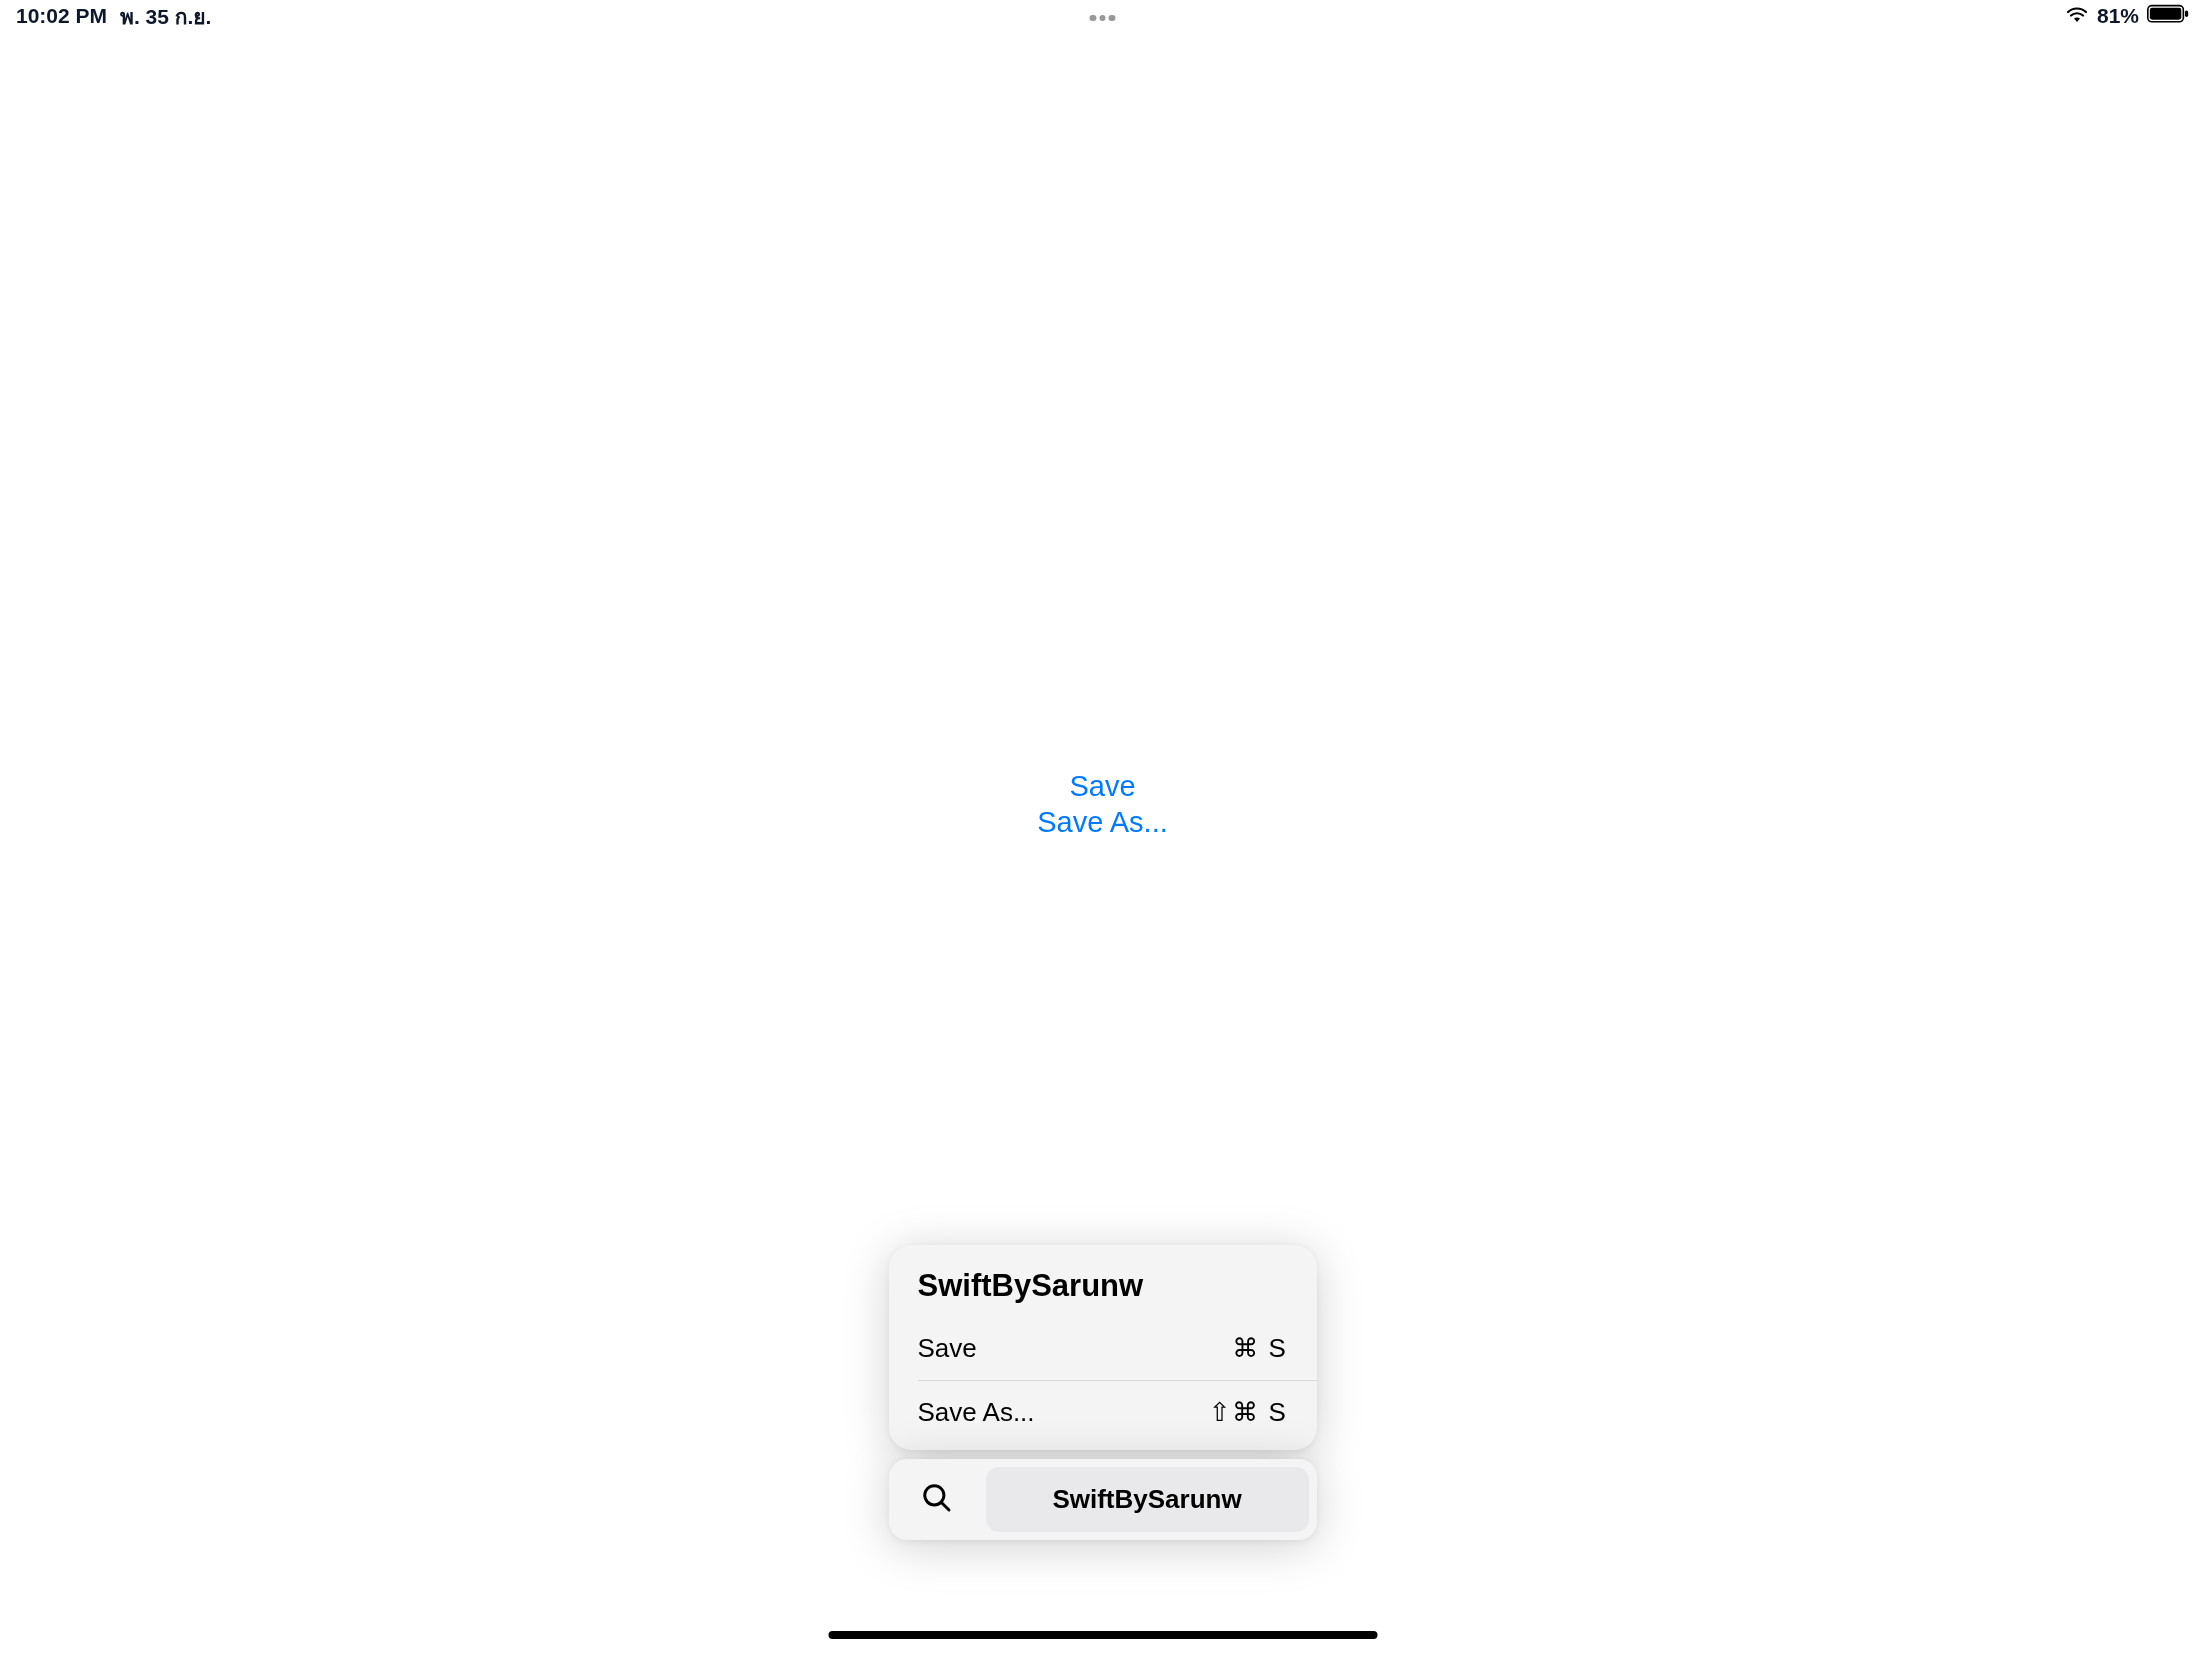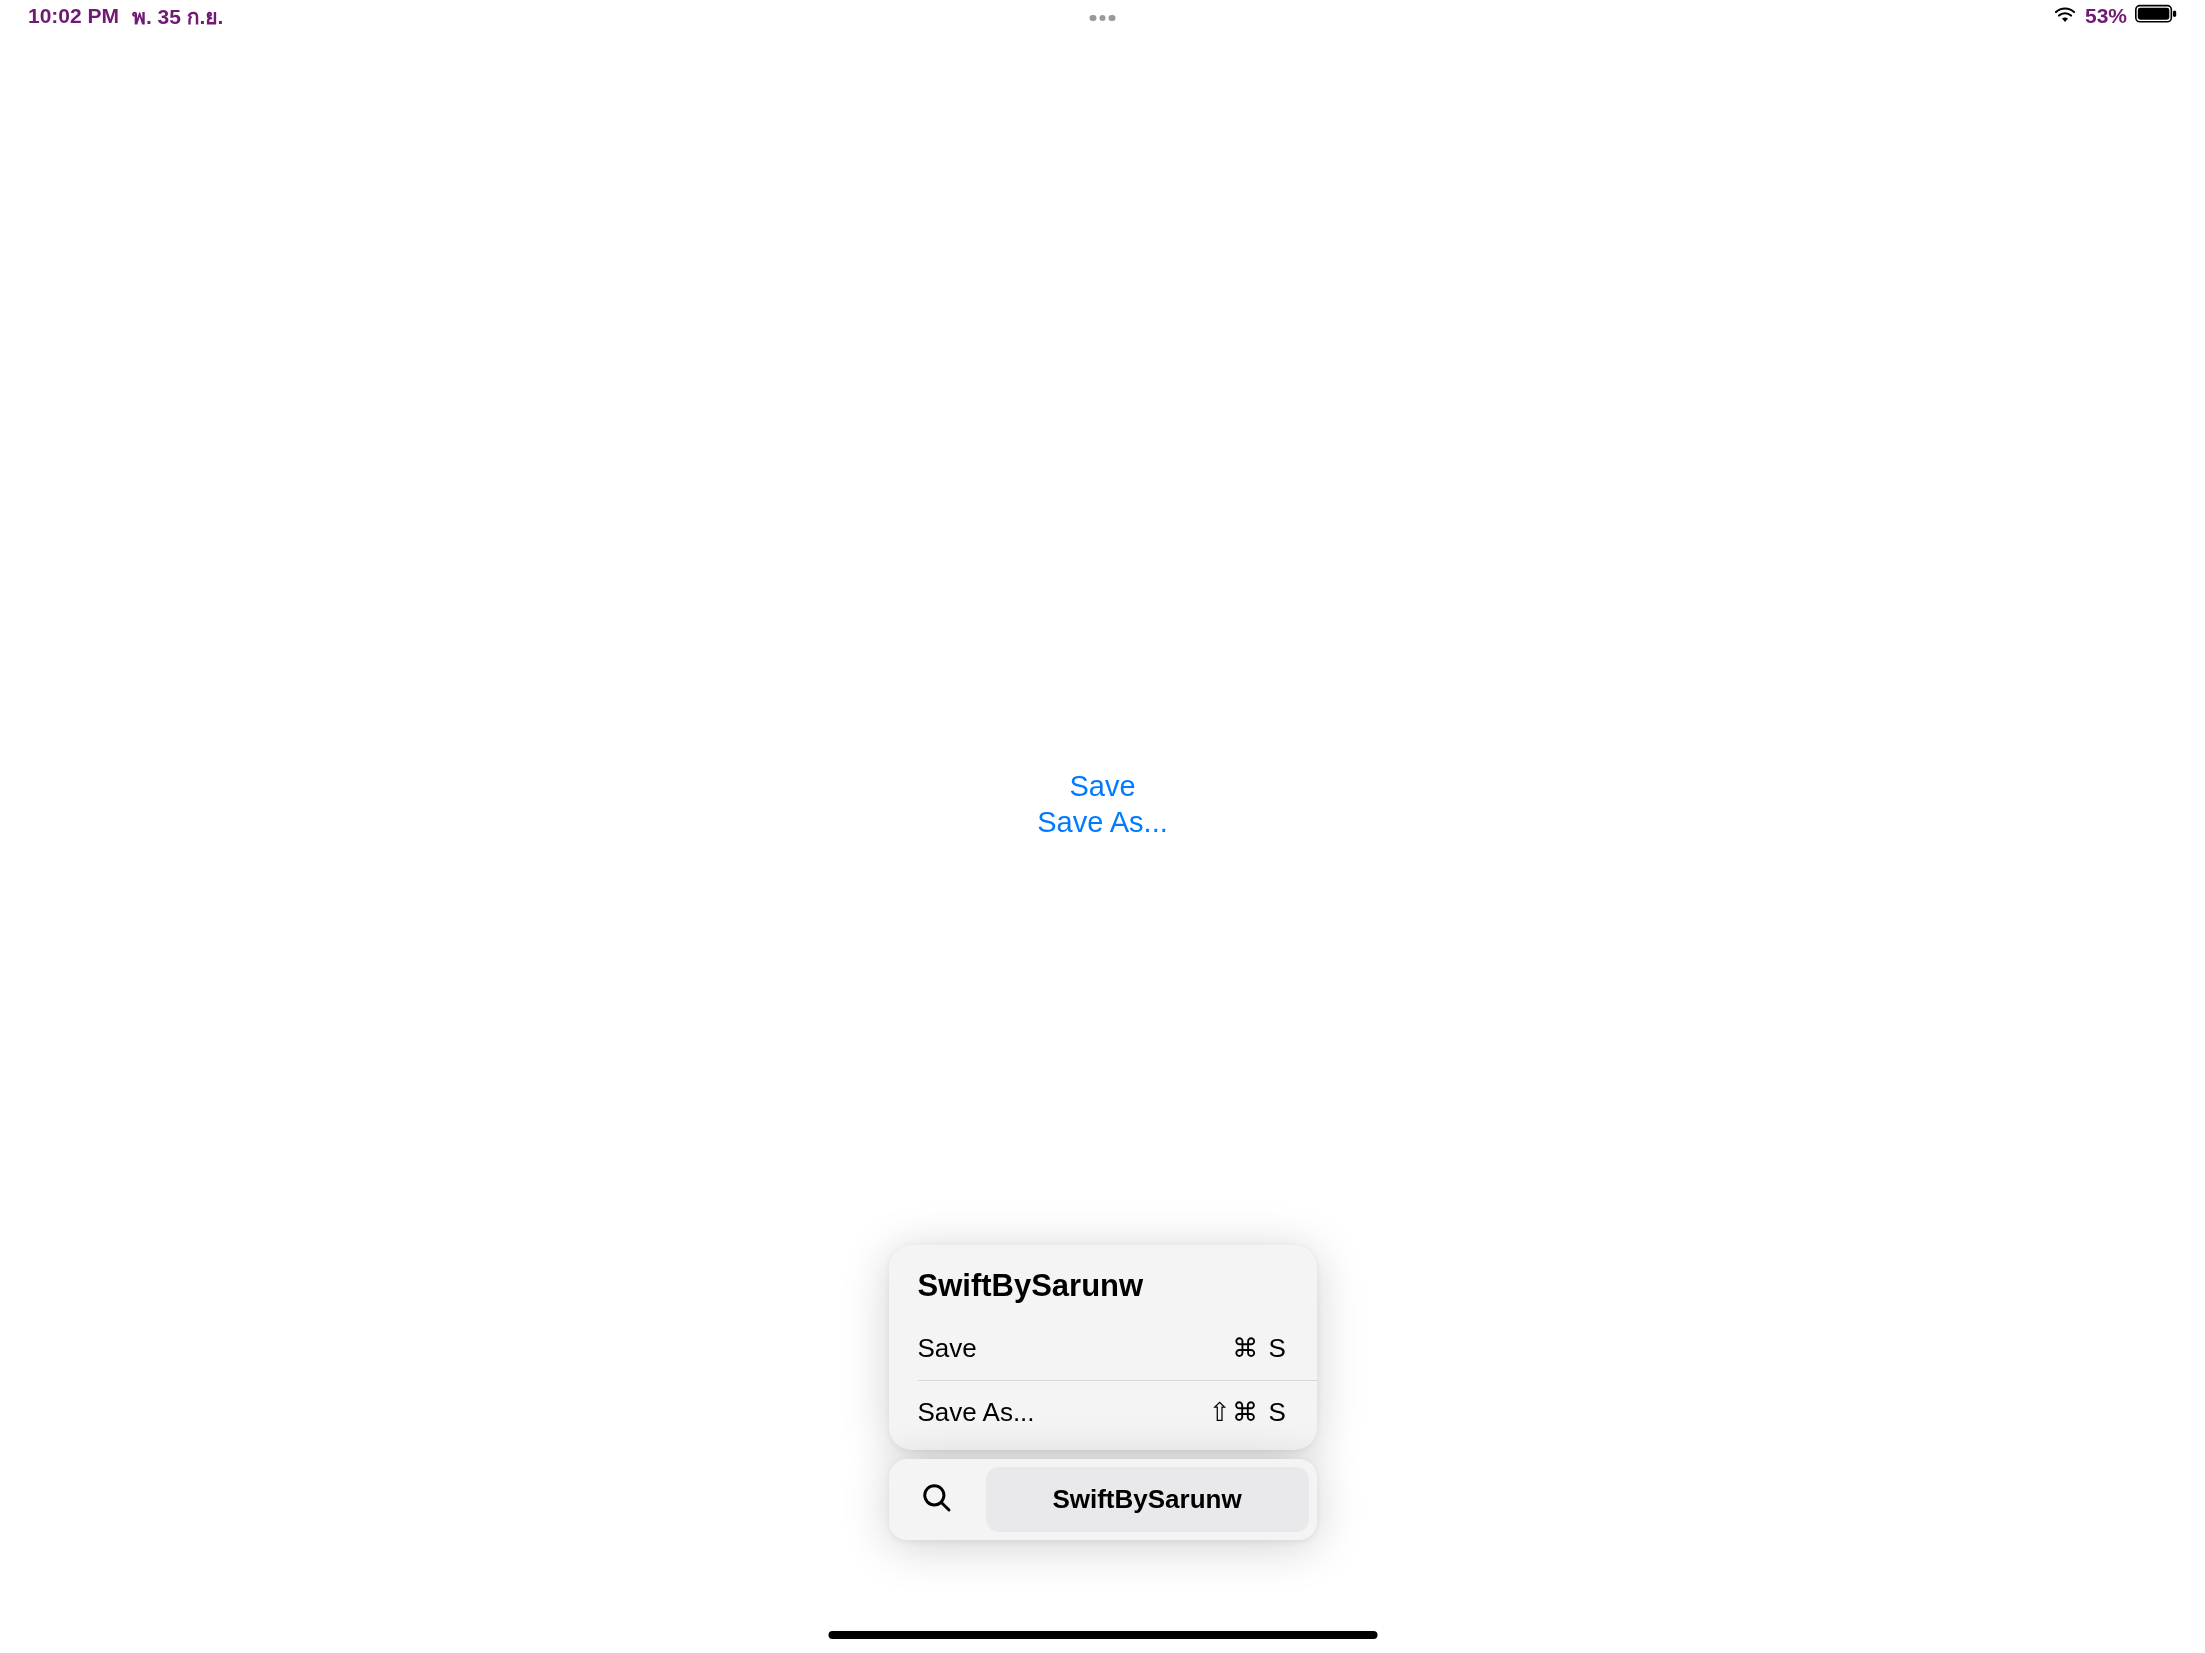--- a/index.html
+++ b/index.html
@@ -19,24 +19,24 @@
     
     .status-bar {
       position: absolute;
       top: 0;
       left: 0;
       right: 0;
       height: 32px;
       display: flex;
       align-items: center;
       justify-content: space-between;
-      padding: 0 28px;
+      padding: 0 16px;
       font-size: 21px;
       font-weight: 600;
-      color: #701a75;
+      color: #0f172a;
     }
     .status-left {
       display: flex;
       gap: 13px;
       align-items: center;
     }
     .status-center {
       position: absolute;
       left: 50%;
       transform: translateX(-50%);
@@ -186,21 +186,21 @@
     <span class="status-dot"></span><span class="status-dot"></span><span class="status-dot"></span>
   </div>
   <div class="status-right">
     <span class="wifi-icon">
       <svg viewBox="0 0 24 18" fill="none">
         <path d="M12 17 L9 13.5 C10.7 12 13.3 12 15 13.5 Z" fill="#000"></path>
         <path d="M6 10.5 C9.3 7.5 14.7 7.5 18 10.5" stroke="#000" stroke-width="2.2" fill="none" stroke-linecap="round"></path>
         <path d="M3 7 C8 2.3 16 2.3 21 7" stroke="#000" stroke-width="2.2" fill="none" stroke-linecap="round"></path>
       </svg>
     </span>
-    <span>53%</span>
+    <span>81%</span>
     <span class="battery-icon">
       <svg viewBox="0 0 52 24">
         <rect x="1" y="2" width="44" height="20" rx="5" ry="5" fill="none" stroke="#000" stroke-width="2"></rect>
         <rect x="3.5" y="4.5" width="39" height="15" rx="3" ry="3" fill="#000"></rect>
         <rect x="47" y="8" width="4" height="8" rx="2" ry="2" fill="#000"></rect>
       </svg>
     </span>
   </div>
 </div>
 

